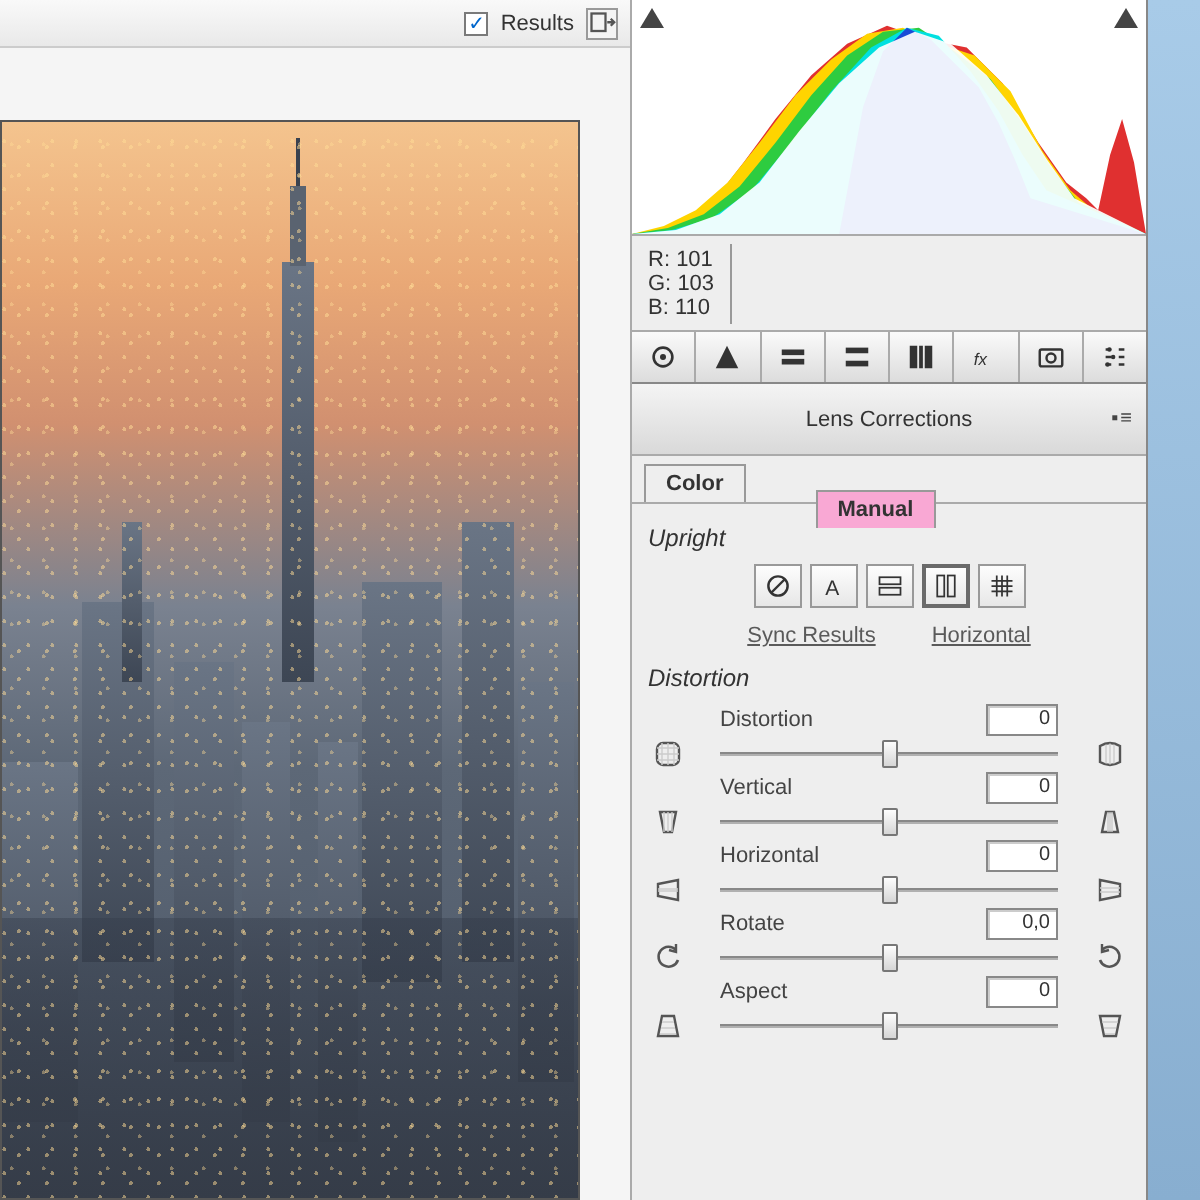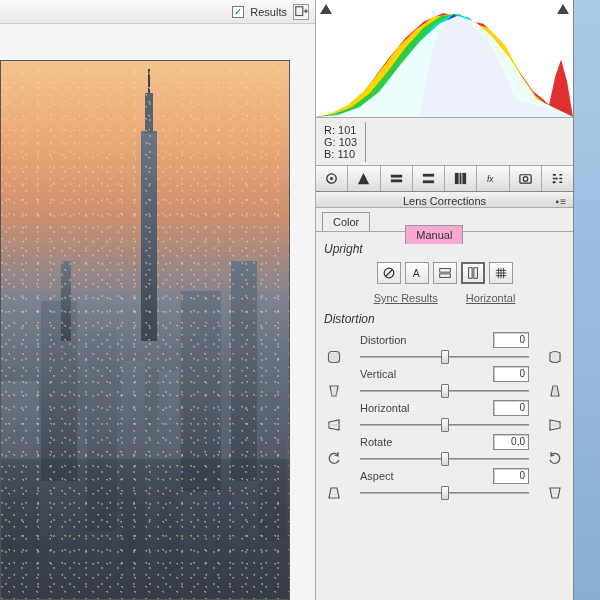--- a/index.html
+++ b/index.html
@@ -34,23 +34,23 @@
   .warn svg { width:14px; height:12px; display:block; }
   .warn.l { left:3px; }
   .warn.r { right:3px; }
   .rgb-row { display:flex; height:48px; border-bottom:1px solid #aaa; font-size:11px; padding:4px 8px; gap:8px; background:#eee; }
   .rgb-col { display:flex; flex-direction:column; justify-content:center; }
   .vdiv { width:1px; background:#999; height:40px; }
   .tabstrip { height:26px; display:flex; border-bottom:1px solid #888; background:linear-gradient(#fafafa,#dcdcdc); }
   .tabbtn { flex:1; display:flex; align-items:center; justify-content:center; border-right:1px solid #aaa; }
   .tabbtn:last-child { border-right:none; }
   .tabbtn svg { width:15px; height:15px; }
-  .section-head { height:16px; background:linear-gradient(#f4f4f4,#d9d9d9); border-bottom:1px solid #aaa; display:flex; align-items:flex-end; justify-content:center; font-size:11px; color:#333; position:relative; }
+  .section-head { height:36px; background:linear-gradient(#f4f4f4,#d9d9d9); border-bottom:1px solid #aaa; display:flex; align-items:center; justify-content:center; font-size:11px; color:#333; position:relative; }
   .section-menu { position:absolute; right:6px; font-size:10px; letter-spacing:1px; color:#444; }
-  .subtabs { display:flex; gap:0; padding: 4px 6px 0 6px; background:#eee; border-bottom:1px solid #aaa; }
+  .subtabs { display:flex; gap:0; padding: 4px 6px 0 6px; background:#eee; border-bottom:1px solid #aaa;font-weight:bold; }
   .subtab { padding:3px 10px; border:1px solid #999; background:#eee; border-bottom:none; font-size:11px; margin-right:-1px; }
   .subtab.active { background:#f9a8d4; position:relative; top:13px;margin-left:36px; }
   .pane { padding:6px 8px 8px 8px; background:#eee; flex:1; overflow:hidden; }
   .center-lbl { text-align:left; font-size:12px; margin:4px 0 6px;font-style:italic; }
   .upright-row { display:flex; justify-content:center; gap:4px; margin-bottom:8px; }
   .ubtn { width:24px; height:22px; border:1px solid #999; background:linear-gradient(#fdfdfd,#e7e7e7); display:flex; align-items:center; justify-content:center; }
   .ubtn.active { border:2px solid #6a6a6a; }
   .ubtn svg { width:14px; height:14px; }
   .links-row { display:flex; justify-content:center; gap:28px; font-size:11px; margin-bottom:8px; }
   .links-row span { text-decoration: underline; color:#5a5a5a; }

